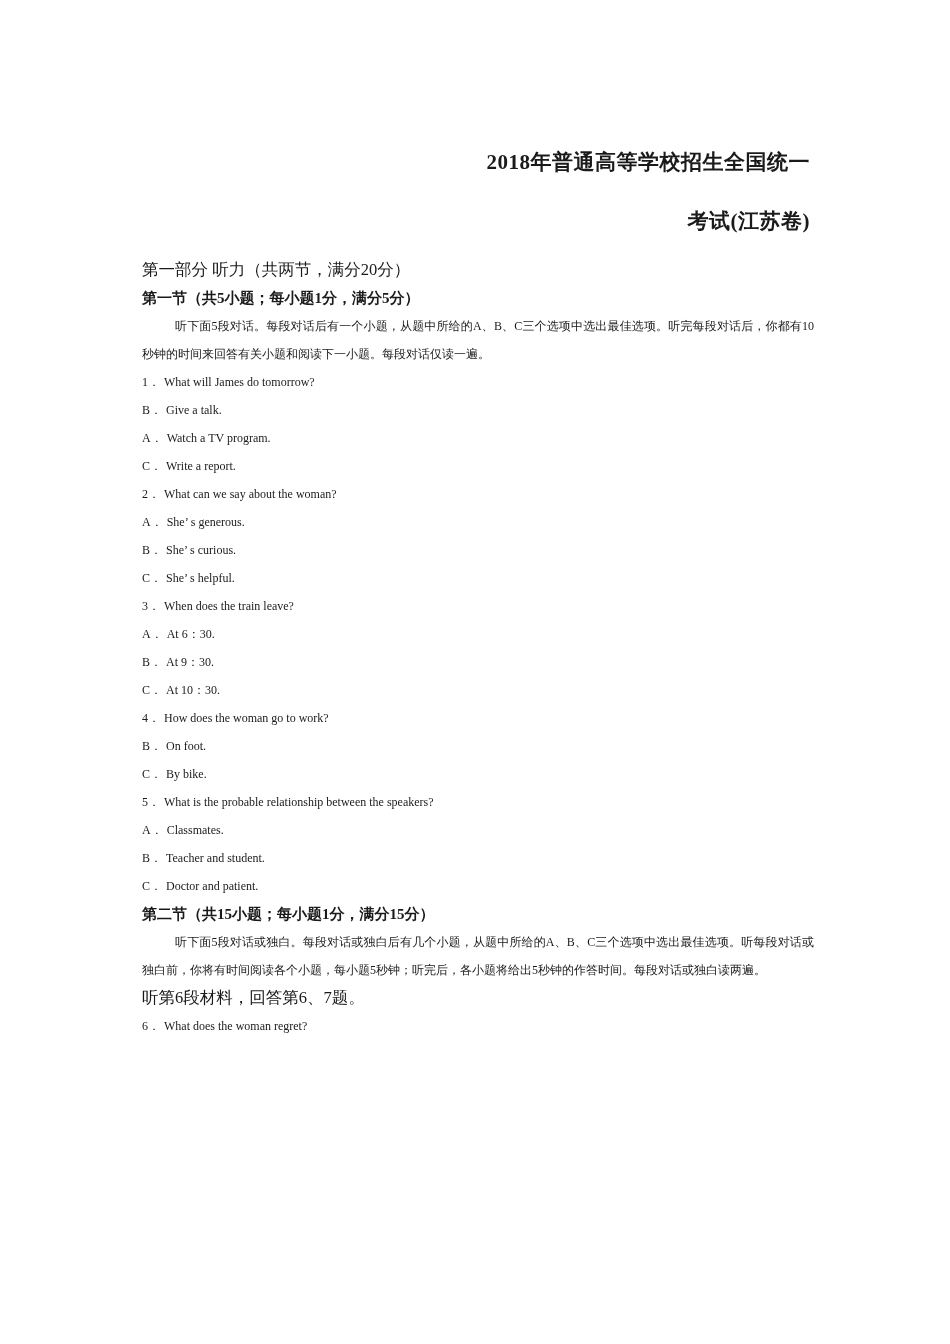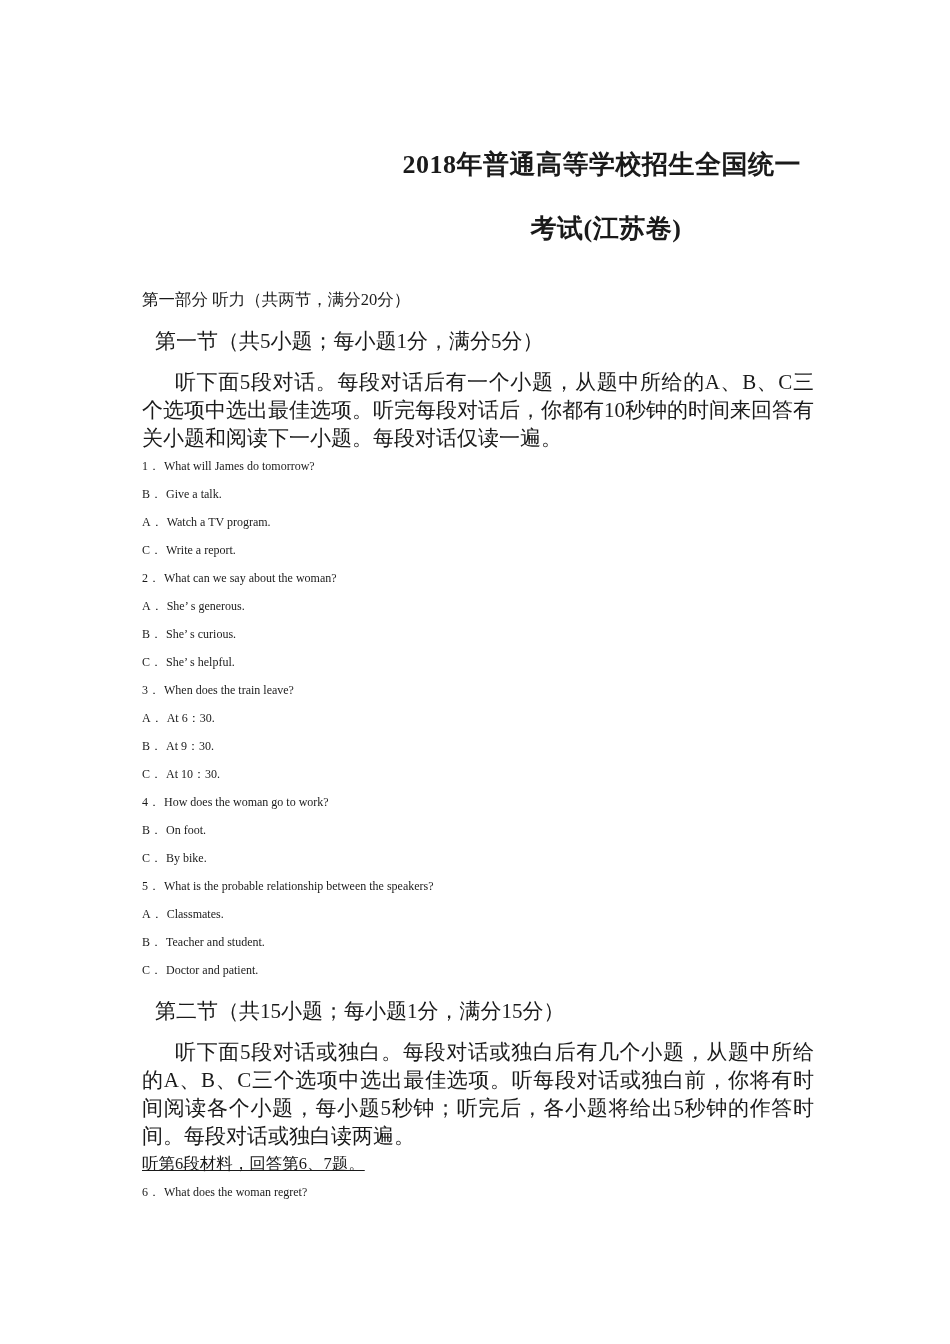--- a/index.html
+++ b/index.html
@@ -23,59 +23,59 @@
   }
   .content {
     position: absolute;
     left: 142px;
     top: 0;
     width: 672px;
   }
 
   
   .doc-title {
-    margin: 13px;
+    margin: 4px;
     padding: 0;
     font-weight: bold;
-    font-size: 26px;
+    font-size: 21px;
     line-height: 1.0;
     text-align: right;
   }
   .title-line-1 {
     margin-top: 152px;
     letter-spacing: 0.5px;
   }
   .title-line-2 {
     margin-top: 38px;
-    text-align: center;
+    text-align: right;
     padding-left: 256px;
     letter-spacing: 0.5px;
   }
 
   
   .part-heading {
     font-size: 16.5px;
     line-height: 28px;
     margin: 0;
     white-space: nowrap;
   }
   .part-heading.first {
-    margin-top: 44px;
+    margin-top: 24px;
   }
   .section-heading {
-    font-size: 21px;
+    font-size: 15px;
     line-height: 28px;
-    margin: 13px;
-    font-weight: normal;
+    margin: 0;
+    font-weight: bold;
     white-space: nowrap;
   }
 
   
   .instructions {
-    font-size: 21px;
+    font-size: 12px;
     line-height: 28px;
     margin: 0;
     text-indent: 33px;
     text-align: justify;
     text-justify: inter-ideograph;
   }
 
   
   .q-line {
     font-size: 12px;
@@ -88,21 +88,20 @@
   }
   .q-line .text {
     display: inline;
     margin-left: 4px;
   }
   .audio-cue {
     font-size: 16.5px;
     line-height: 28px;
     margin: 0;
     white-space: nowrap;
-    text-decoration: underline;
   }
 </style>
 </head>
 <body>
 
 <div class="page">
   <div class="content">
 
     <h1 class="doc-title title-line-1">2018年普通高等学校招生全国统一</h1>
 

